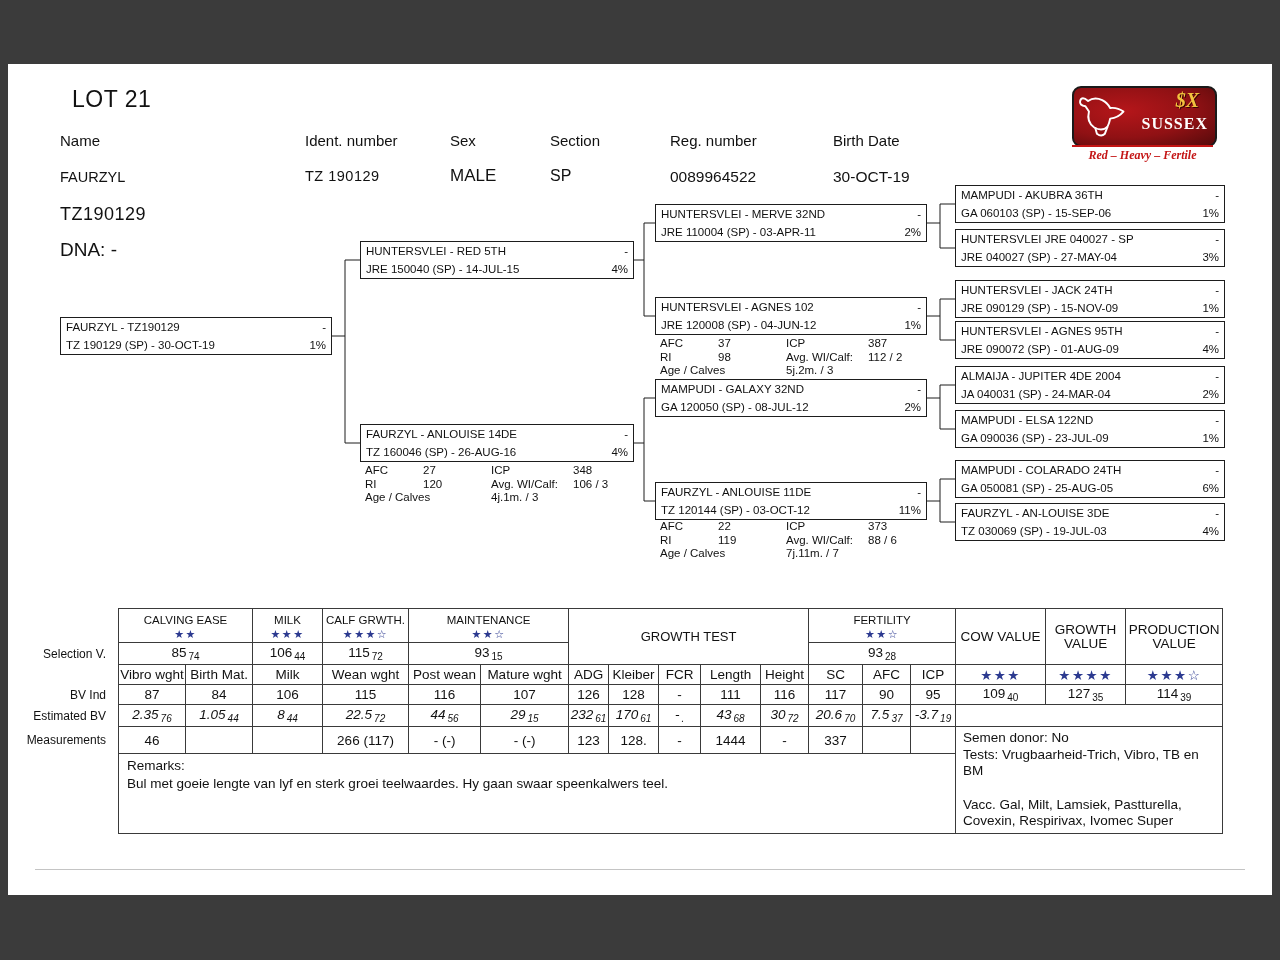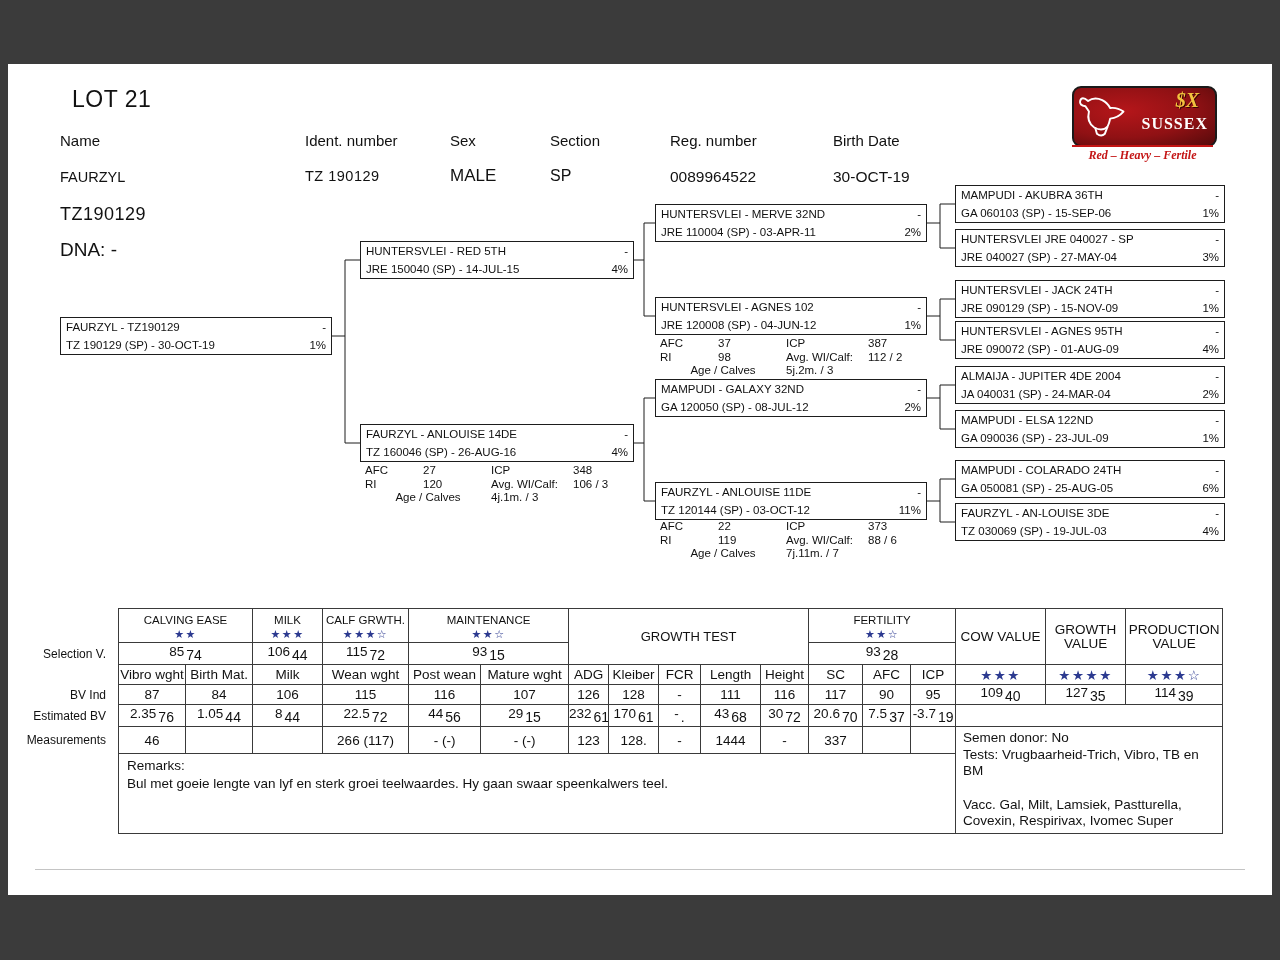--- a/index.html
+++ b/index.html
@@ -16,34 +16,34 @@
   .logo{position:absolute;left:1072px;top:86px;width:141px;height:57px;border:2px solid #1a1a1a;border-radius:9px;background:radial-gradient(ellipse at 35% 40%,#b5161a 0%,#901114 55%,#550a0b 100%);}
   .cow{position:absolute;left:3px;top:5px;}
   .sx{position:absolute;right:16px;top:1px;font-family:"Liberation Serif",serif;font-style:italic;font-weight:bold;font-size:20px;color:#f2c23e;text-shadow:1px 1px 0 #3a0505;}
   .brand{position:absolute;right:7px;top:27px;font-family:"Liberation Serif",serif;font-weight:bold;font-size:16px;color:#fff;letter-spacing:1px;}
   .tagline{position:absolute;left:1072px;top:145px;width:141px;text-align:center;color:#c41414;font-family:"Liberation Serif",serif;font-style:italic;font-weight:bold;font-size:12px;border-top:2px solid #c41414;padding-top:1px;}
   .pbox{position:absolute;border:1px solid #1d1d1d;background:#fff;font-size:11.5px;}
   .pr{display:flex;justify-content:space-between;height:18px;line-height:18px;padding:0 5px;white-space:nowrap;overflow:hidden;}
   .connectors{position:absolute;left:0;top:0;pointer-events:none;}
   .connectors line{stroke:#1d1d1d;stroke-width:1;}
   .stats{position:absolute;display:grid;grid-template-columns:58px 68px 82px auto;font-size:11.5px;line-height:13.5px;white-space:nowrap;}
-  .sp12{grid-column:1/3;text-align:center;}
+  .sp12{grid-column:1/3;}
   .sp34{grid-column:3/5;}
   .rowlabel{position:absolute;left:8px;width:98px;text-align:right;font-size:12px;white-space:nowrap;}
   .perf{position:absolute;left:118px;top:608px;width:1104px;border-collapse:collapse;table-layout:fixed;}
   .perf td{border:1px solid #3a3a3a;text-align:center;vertical-align:middle;padding:0;font-size:13.5px;overflow:hidden;}
   .perf tr.r1{height:34px;} .perf tr.r2{height:22px;} .perf tr.r3{height:20px;}
-  .perf tr.r4{height:20px;} .perf tr.r5{height:22px;} .perf tr.r6{height:27px;} .perf tr.r7{height:79px;}
+  .perf tr.r4{height:20px;} .perf tr.r5{height:22px;font-style:italic;} .perf tr.r6{height:27px;} .perf tr.r7{height:79px;}
   .glabel{font-size:11.5px;line-height:13px;padding-top:3px;}
   .gt-label{font-size:13px;}
   .stars{color:#2c3a90;font-size:11px;letter-spacing:1.5px;line-height:14px;}
   .vstars{color:#2c3a90;font-size:11px;letter-spacing:1.5px;}
   .sub{font-size:12.5px;}
   .vhead{font-size:12.5px;line-height:14px;}
-  .acc{font-size:14px;vertical-align:sub;margin-left:2px;}
+  .acc{font-size:10px;vertical-align:sub;margin-left:2px;}
   .remarks-cell{text-align:left !important;vertical-align:top !important;padding:3px 8px !important;font-size:13.5px;line-height:18px;}
   .info-cell{text-align:left !important;vertical-align:top !important;padding:3px 7px !important;font-size:12px;line-height:16.5px;}
   .info-vacc{margin-top:17px;white-space:pre-line;}
   .sep{position:absolute;left:35px;top:869px;width:1210px;height:1px;background:#c4c4c4;}
 </style>
 </head>
 <body>
 
 <div class="stage">
   <div class="page"></div>

